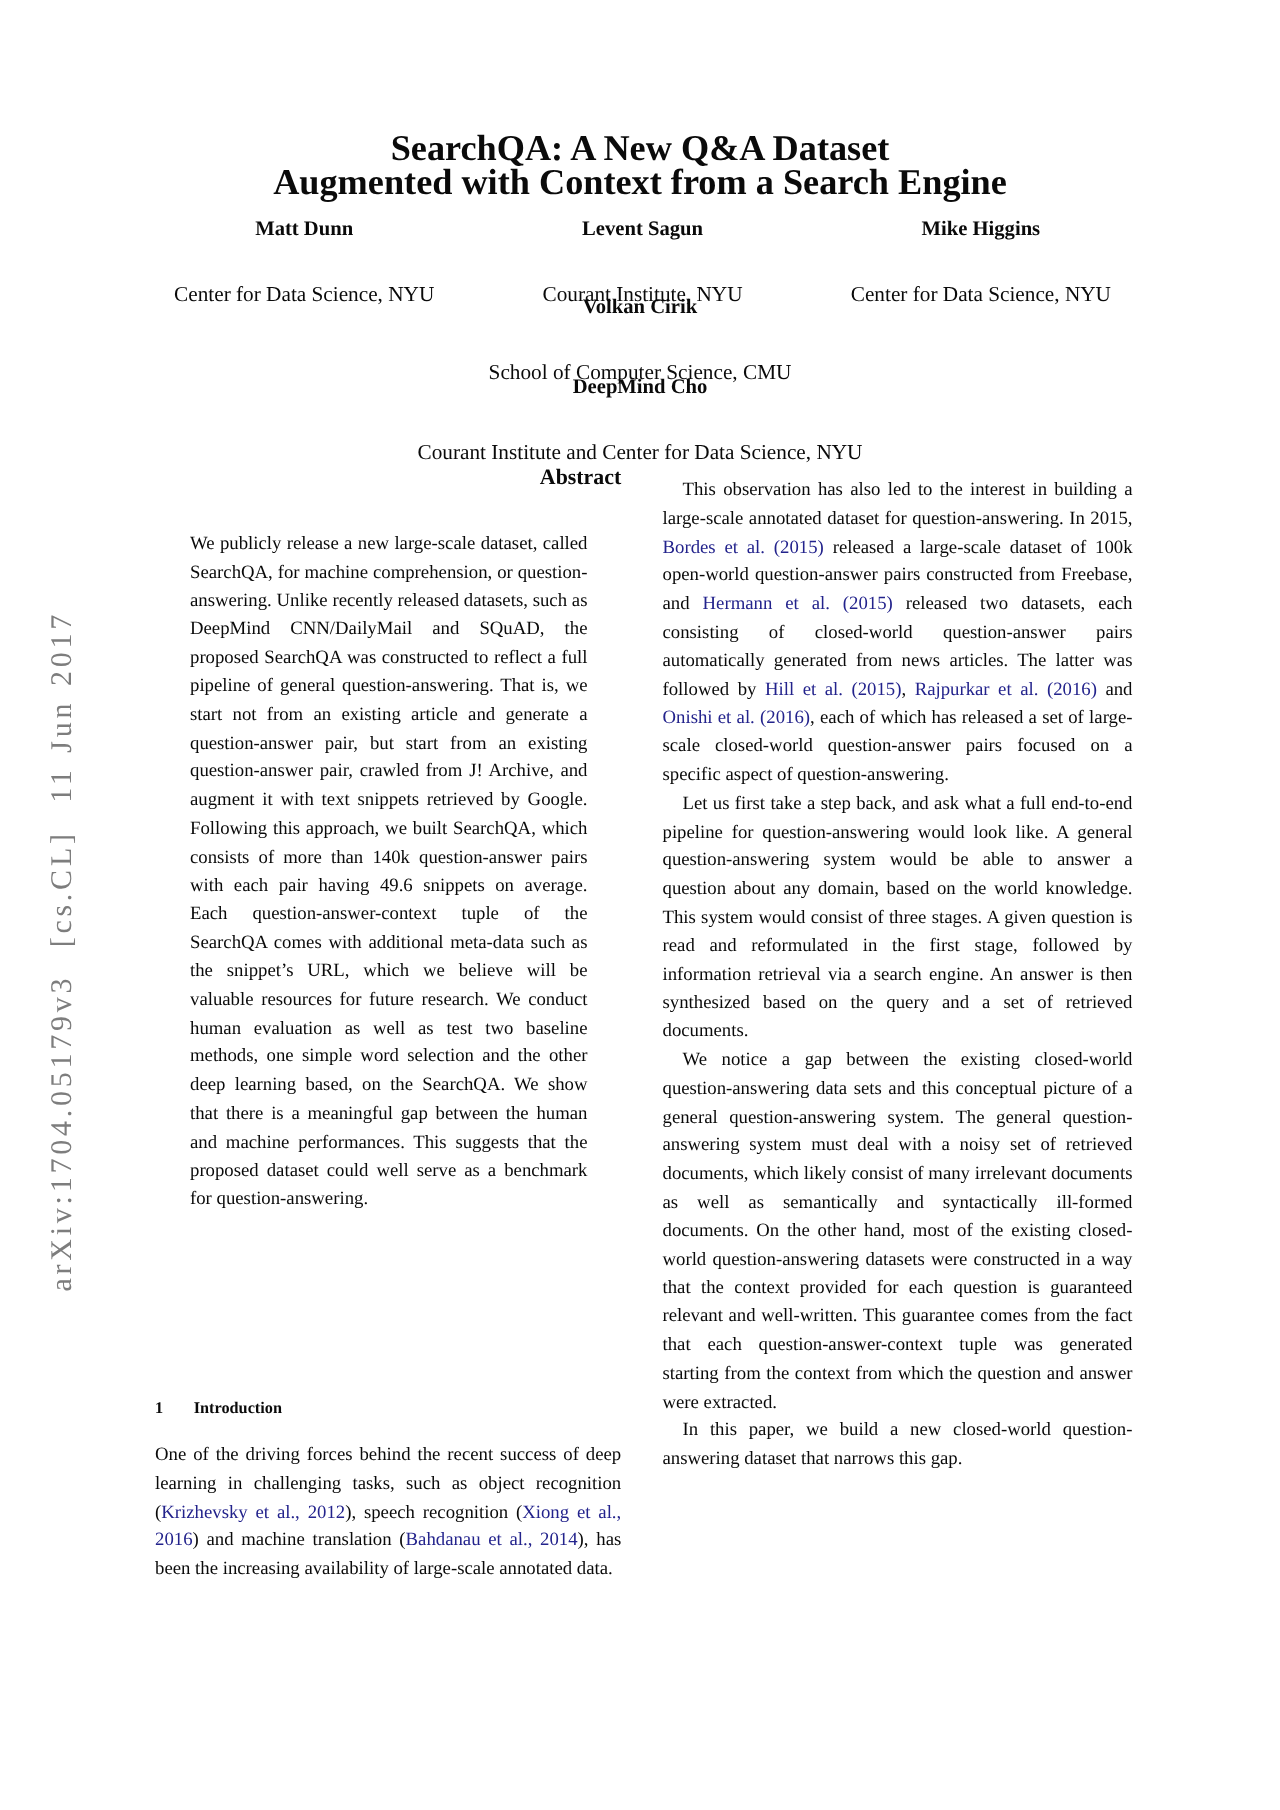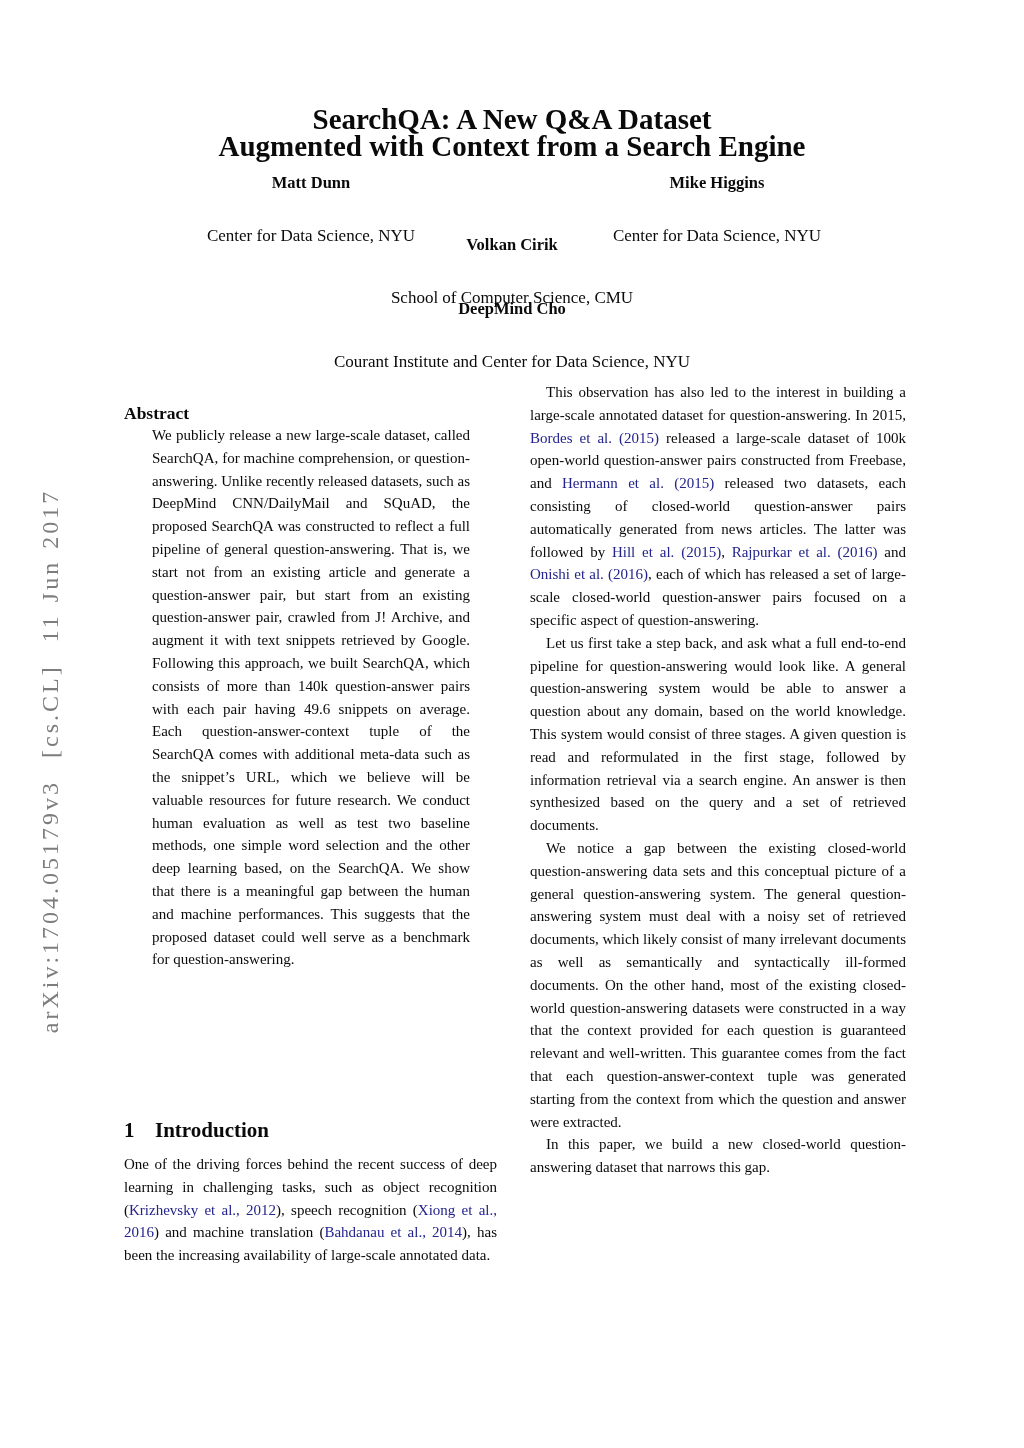--- a/index.html
+++ b/index.html
@@ -51,38 +51,38 @@
   .row1 .author{flex:1 1 0;}
   .row2{top:234px;left:0;width:1024px;justify-content:center;}
   .row2 .author{width:340px;}
   .row3{top:298px;left:0;width:1024px;justify-content:center;}
   .row3 .author{width:600px;}
   .aname{font-weight:bold;font-size:16.5px;line-height:21px;}
   .affil{font-size:17px;line-height:22px;margin-top:32px;}
   
   .abs-head{
     position:absolute;
-    top:403px;left:124px;width:373px;
-    text-align:left;
+    top:371px;left:124px;width:373px;
+    text-align:right;
     font-weight:bold;
     font-size:17.5px;
   }
   .abs-body{
     position:absolute;
     top:424px;left:152px;width:318px;
     font-size:15.5px;
     line-height:23.5px;
     text-align:justify;
     overflow-wrap:break-word;
   }
   .sec-head{
     position:absolute;
     top:1118px;left:124px;width:373px;
     font-weight:bold;
-    font-size:21px;
+    font-size:13px;
   }
   .sec-num{display:inline-block;width:31px;}
   .intro-para{
     position:absolute;
     top:1153px;left:124px;width:373px;
   }
   .right-col{
     position:absolute;
     top:381px;left:530px;width:376px;
   }
@@ -105,20 +105,24 @@
 
   <div class="title">
     <div>SearchQA: A New Q&amp;A Dataset</div>
     <div>Augmented with Context from a Search Engine</div>
   </div>
 
   <div class="authors-row row1">
     <div class="author">
       <div class="aname">Matt Dunn</div>
       <div class="affil">Center for Data Science, NYU</div>
+    </div>
+    <div class="author">
+      <div class="aname">Levent Sagun</div>
+      <div class="affil">Courant Institute, NYU</div>
     </div>
     <div class="author">
       <div class="aname">Mike Higgins</div>
       <div class="affil">Center for Data Science, NYU</div>
     </div>
   </div>
 
   <div class="authors-row row2">
     <div class="author">
       <div class="aname">Volkan Cirik</div>

